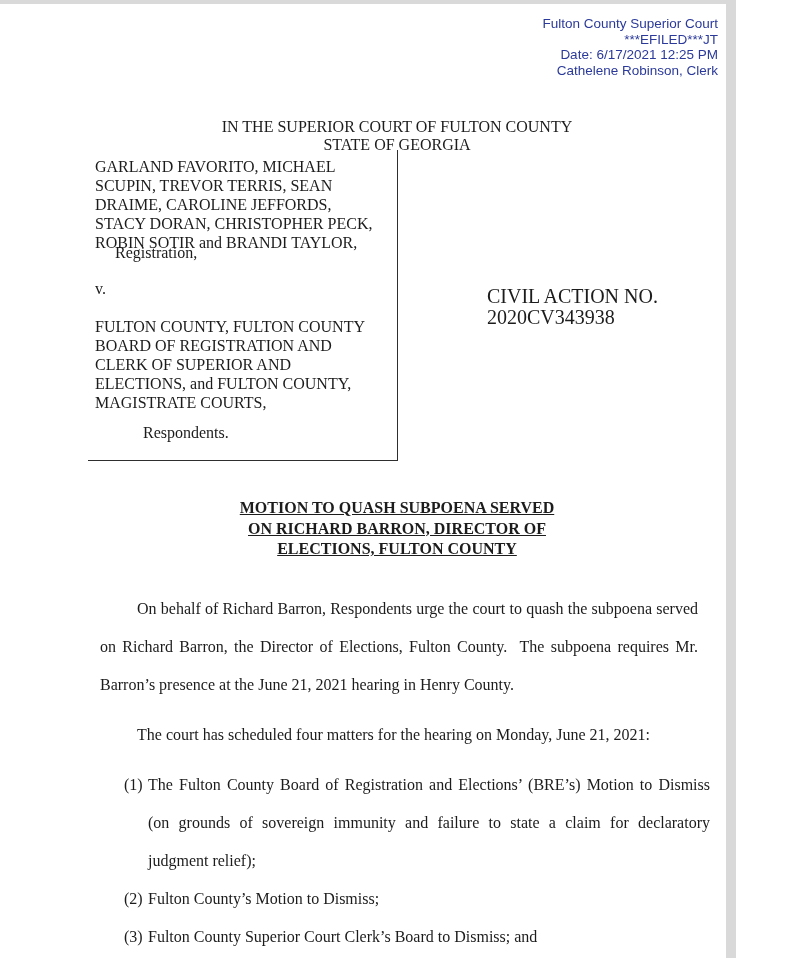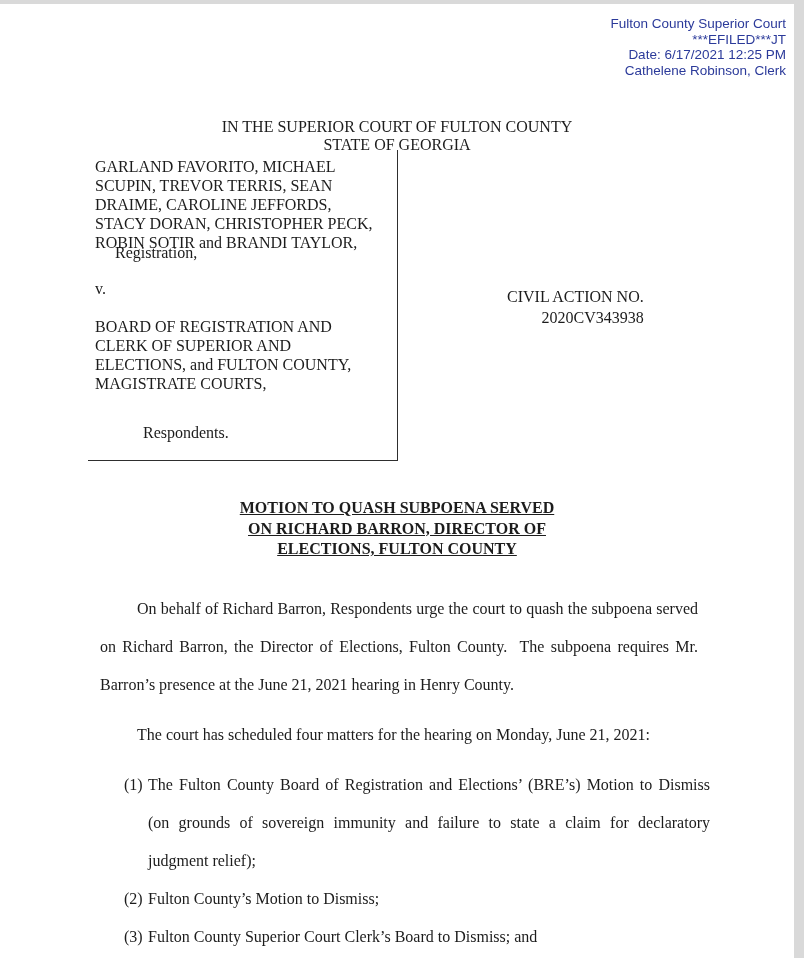--- a/index.html
+++ b/index.html
@@ -1,18 +1,18 @@
 <!DOCTYPE html>
 <html style="--stamp-blue: #2b3a9a; --scan-edge-gray: #d9d9d9; --text-black: #1c1c1c;"><head>
 <meta charset="utf-8">
 <style>
   html, body { margin: 0; padding: 0; background: #ffffff; }
   .page {
     position: relative;
-    width: 804px;
+    width: 736px;
     height: 958px;
     background: #ffffff;
     font-family: "Liberation Serif", serif;
     color: var(--text-black, #1c1c1c);
     overflow: hidden;
   }
   .scan-edge-top {
     position: absolute; top: 0; left: 0;
     width: 804px; height: 4px;
     background: var(--scan-edge-gray, #d9d9d9);
@@ -41,22 +41,22 @@
     border-bottom: 1.5px solid #2e2e2e;
   }
   .caption-text { font-size: 16px; line-height: 19px; }
   .petitioners-lines { position: absolute; left: 95px; top: 157px; }
   .petitioners-label { position: absolute; left: 115px; top: 243px; }
   .versus { position: absolute; left: 95px; top: 279px; }
   .respondents-lines { position: absolute; left: 95px; top: 317px; }
   .respondents-label { position: absolute; left: 143px; top: 423px; }
   .case-no {
     position: absolute; left: 487px; top: 286px;
-    text-align: right;
-    font-size: 16px; line-height: 21px; margin-left: 20px;
+    text-align: left;
+    font-size: 20px; line-height: 21px;
   }
   .motion-title {
     position: absolute; top: 498px; left: 0; width: 794px;
     text-align: center;
     font-size: 16px; font-weight: bold; line-height: 20.5px;
   }
   .motion-title .title-line { text-decoration: underline; }
   .body-text {
     position: absolute; left: 88px; top: 578px; width: 622px;
     font-size: 16px; line-height: 38px;
@@ -95,20 +95,21 @@
     <div>DRAIME, CAROLINE JEFFORDS,</div>
     <div>STACY DORAN, CHRISTOPHER PECK,</div>
     <div>ROBIN SOTIR and BRANDI TAYLOR,</div>
   </div>
 
   <div class="petitioners-label caption-text">Registration,</div>
 
   <div class="versus caption-text">v.</div>
 
   <div class="respondents-lines caption-text">
+    <div>FULTON COUNTY, FULTON COUNTY</div>
     <div>BOARD OF REGISTRATION AND</div>
     <div>CLERK OF SUPERIOR AND</div>
     <div>ELECTIONS, and FULTON COUNTY,</div>
     <div>MAGISTRATE COURTS,</div>
   </div>
 
   <div class="respondents-label caption-text">Respondents.</div>
 
   <div class="case-no">
     <div>CIVIL ACTION NO.</div>

